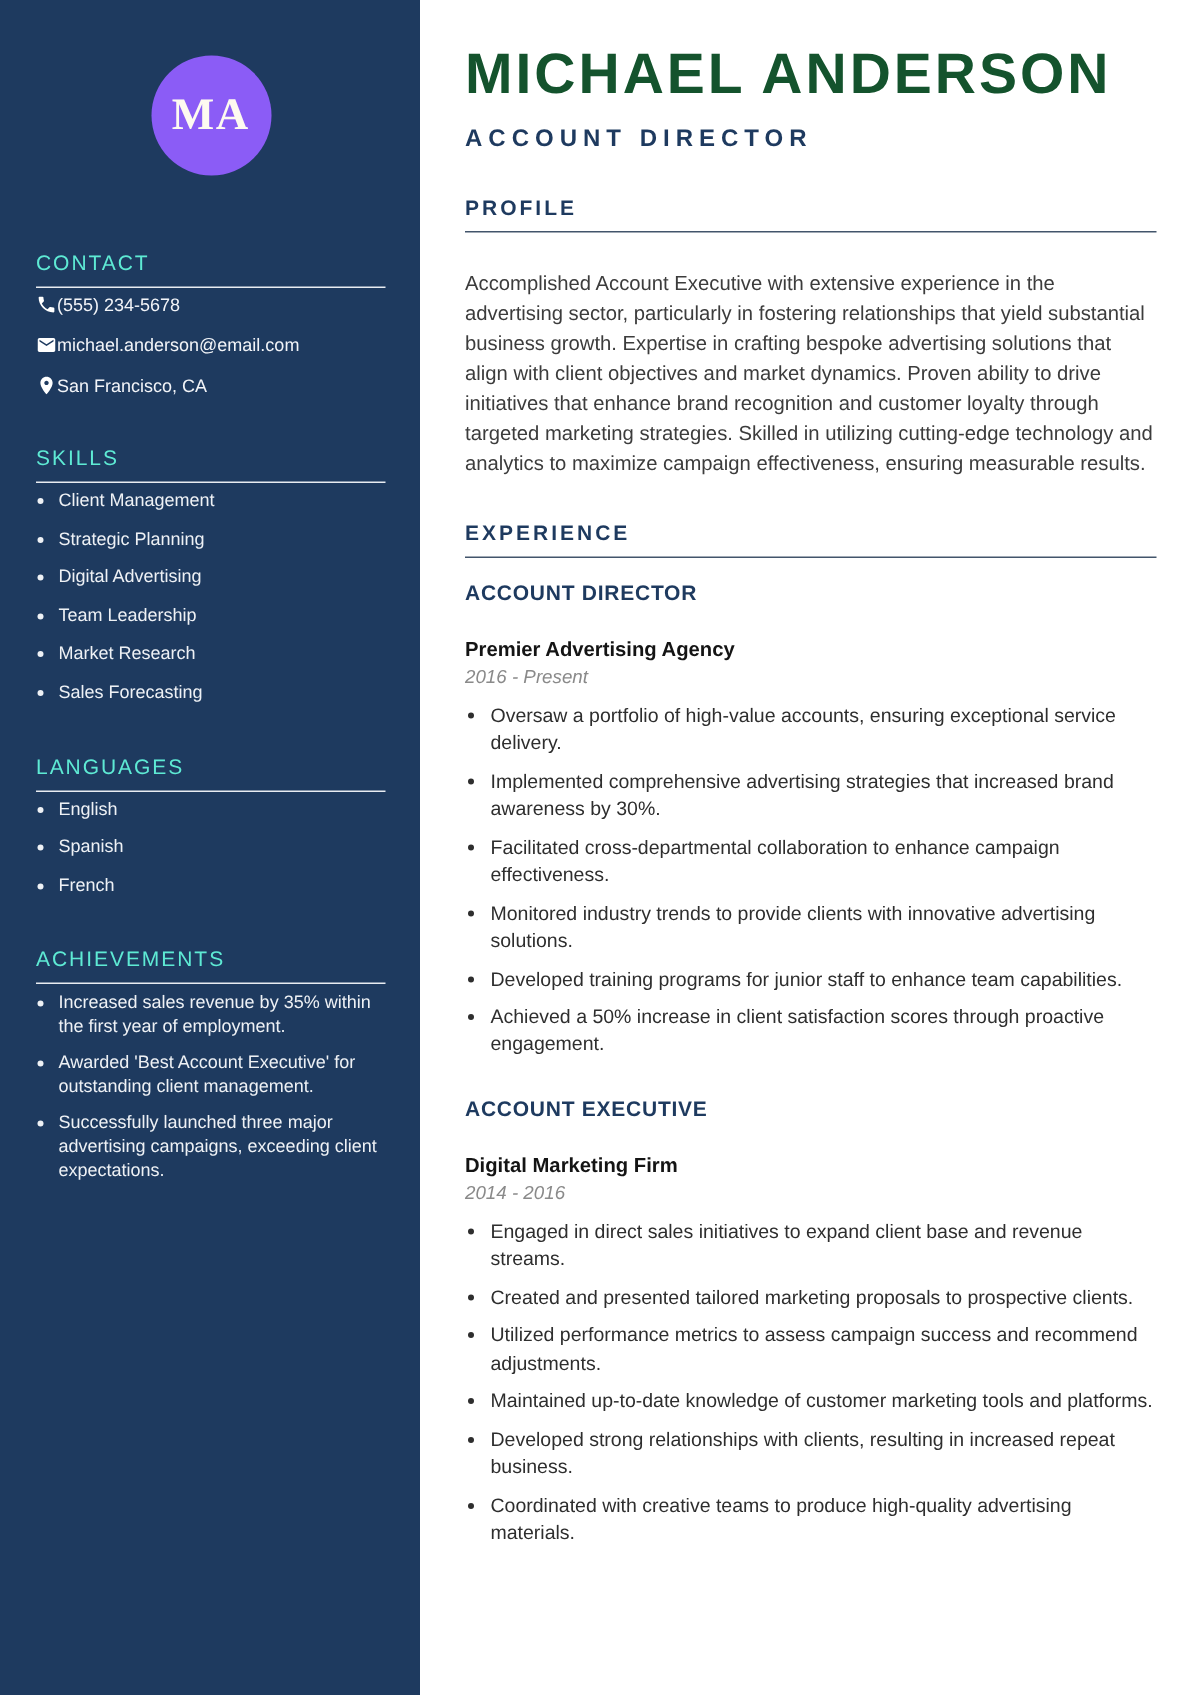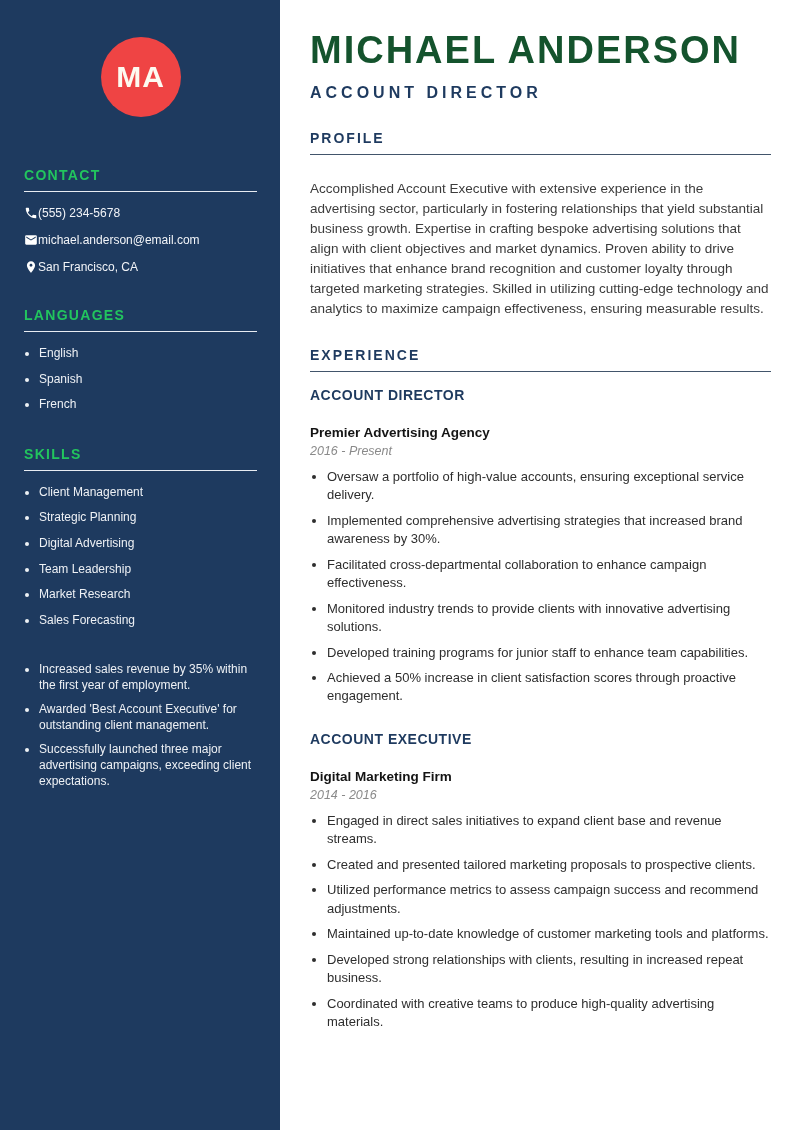--- a/index.html
+++ b/index.html
@@ -21,41 +21,42 @@
     width: 280px;
     flex: 0 0 280px;
     background: #1e3a5f;
     color: #ffffff;
     padding: 37px 23px 20px 24px;
   }
   .avatar {
     width: 80px;
     height: 80px;
     border-radius: 50%;
-    background: #ef4444;
+    background: #8b5cf6;
     margin: 0 auto 50px auto;
     display: flex;
     align-items: center;
     justify-content: center;
+    font-family: Liberation Serif, serif;
   }
   .avatar span {
     font-size: 30px;
     font-weight: bold;
     color: #fdfaf0;
     letter-spacing: 1px;
   }
   .side-section { margin-bottom: 33px; }
   .side-heading {
     font-size: 14px;
-    font-weight: bold;
+    font-weight: normal;
     letter-spacing: 1.3px;
-    color: #22c55e;
+    color: #5eead4;
     padding-bottom: 8px;
     border-bottom: 1px solid #e8ecf2;
-    margin-bottom: 14px;
+    margin-bottom: 4px;
   }
   .contact-item {
     display: flex;
     align-items: center;
     margin-bottom: 13px;
     font-size: 12px;
     color: #f2f4f8;
   }
   .cicon { display: inline-flex; width: 14px; flex: 0 0 14px; }
   .cicon svg { width: 14px; height: 14px; fill: #ffffff; }
@@ -186,42 +187,43 @@
         <span class="cicon">
           <svg viewBox="0 0 24 24">
               <path d="M12 2C8.13 2 5 5.13 5 9c0 5.25 7 13 7 13s7-7.75 7-13c0-3.87-3.13-7-7-7zm0 9.5c-1.38 0-2.5-1.12-2.5-2.5s1.12-2.5 2.5-2.5 2.5 1.12 2.5 2.5-1.12 2.5-2.5 2.5z"></path>
             </svg>
         </span>
         <span class="ctext">San Francisco, CA</span>
       </div>
     </section>
 
     <section class="side-section">
-      <h2 class="side-heading">LANGUAGES</h2>
-      <ul class="side-list">
-        <li>English</li>
-        <li>Spanish</li>
-        <li>French</li>
-      </ul>
-    </section>
-
-    <section class="side-section">
       <h2 class="side-heading">SKILLS</h2>
       <ul class="side-list">
         <li>Client Management</li>
         <li>Strategic Planning</li>
         <li>Digital Advertising</li>
         <li>Team Leadership</li>
         <li>Market Research</li>
         <li>Sales Forecasting</li>
       </ul>
     </section>
 
-
-    <section class="side-section">
+    <section class="side-section">
+      <h2 class="side-heading">LANGUAGES</h2>
+      <ul class="side-list">
+        <li>English</li>
+        <li>Spanish</li>
+        <li>French</li>
+      </ul>
+    </section>
+
+
+    <section class="side-section">
+      <h2 class="side-heading">ACHIEVEMENTS</h2>
       <ul class="ach-list">
         <li>Increased sales revenue by 35% within the first year of employment.</li>
         <li>Awarded 'Best Account Executive' for outstanding client management.</li>
         <li>Successfully launched three major advertising campaigns, exceeding client expectations.</li>
       </ul>
     </section>
 
   </aside>
 
   <main class="main">

